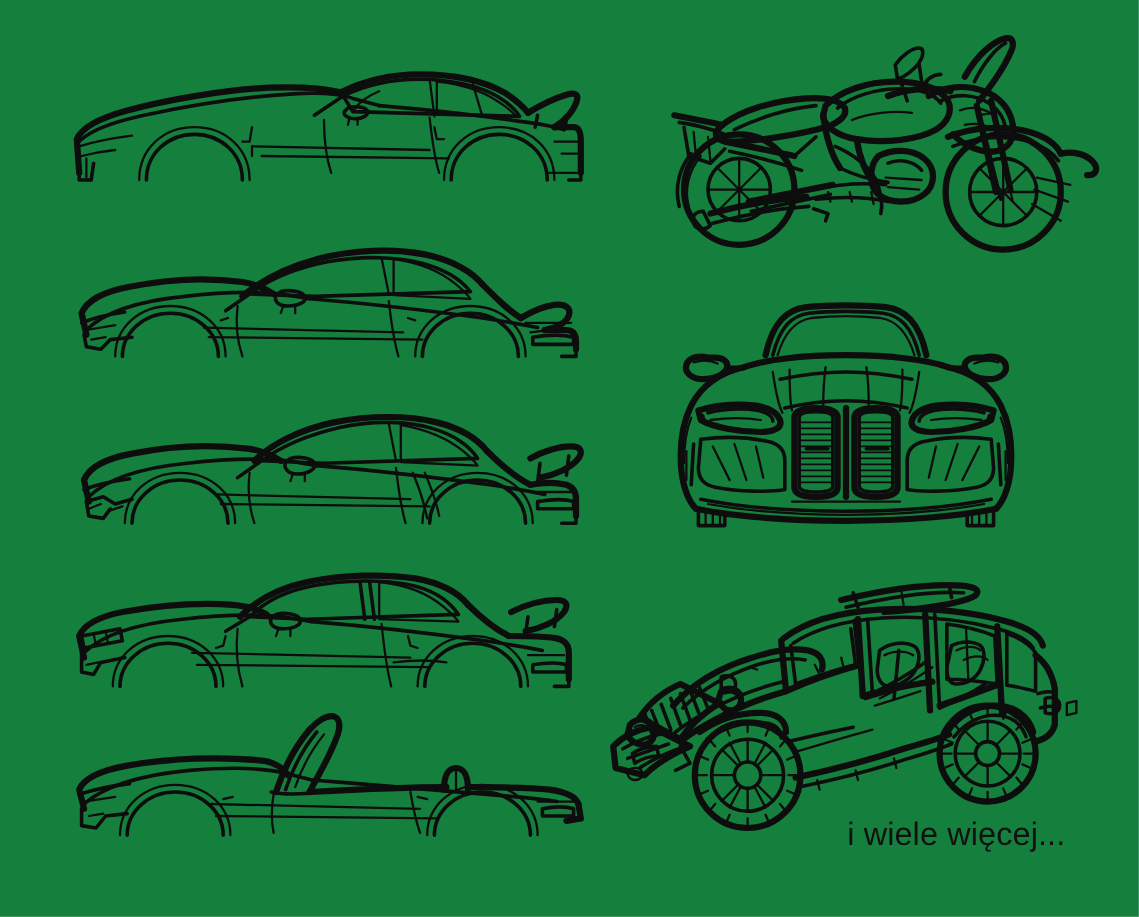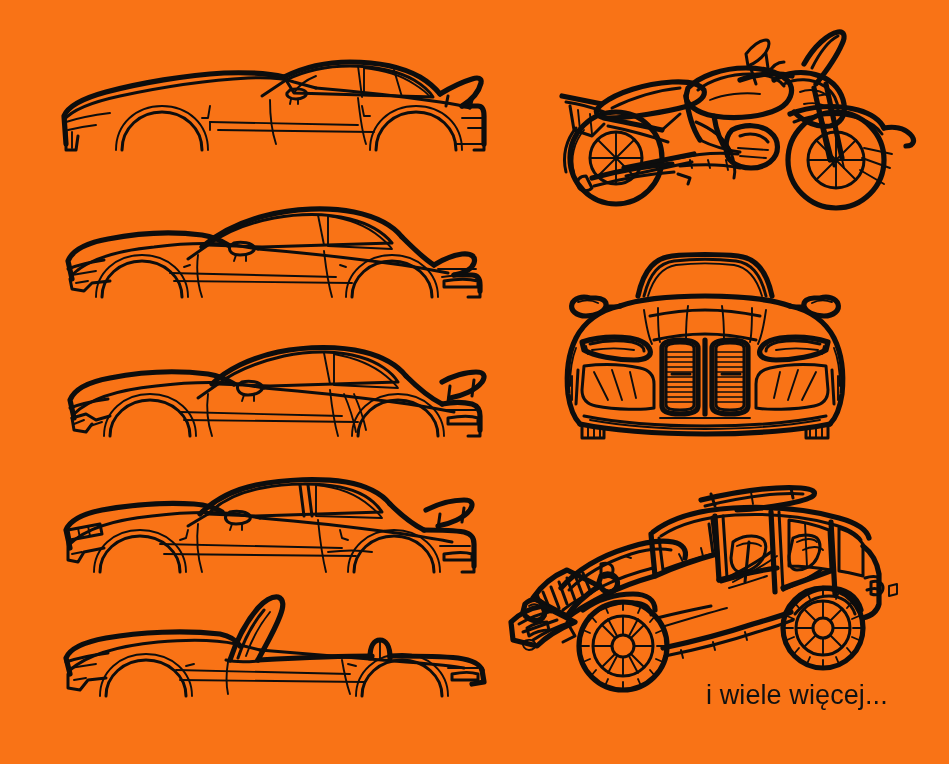--- a/index.html
+++ b/index.html
@@ -12,21 +12,21 @@
     width: 949px;
     height: 764px;
     position: relative;
     overflow: hidden;
     font-family: "Liberation Sans", sans-serif;
     color: #0a0a0a;
   }
   .canvas {
     position: absolute;
     inset: 0;
-    background: #f97316;
+    background: #15803d;
   }
   .art {
     position: absolute;
   }
   .art svg {
     display: block;
     width: 100%;
     height: 100%;
     overflow: visible;
   }

